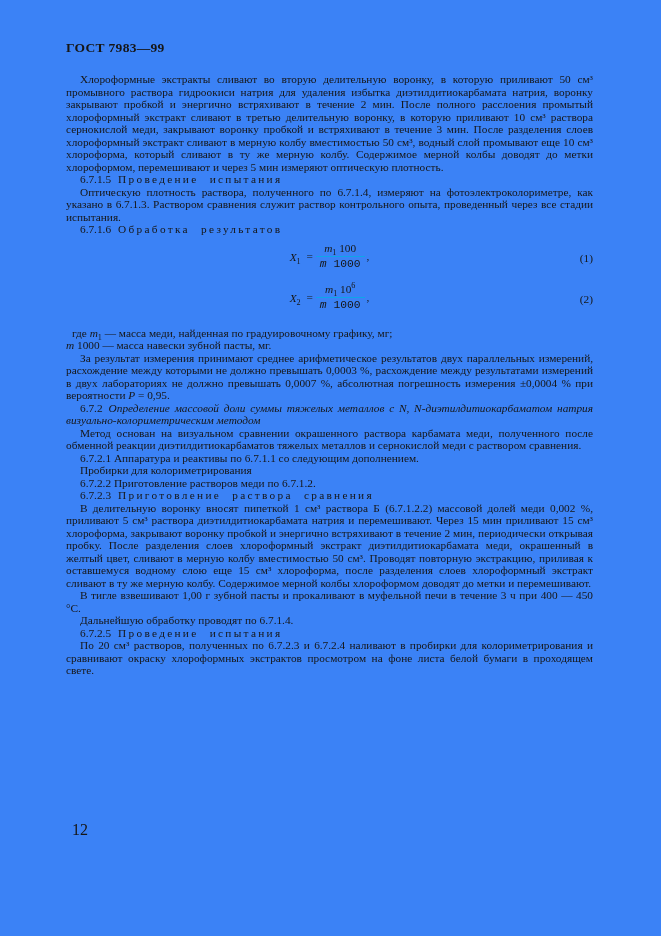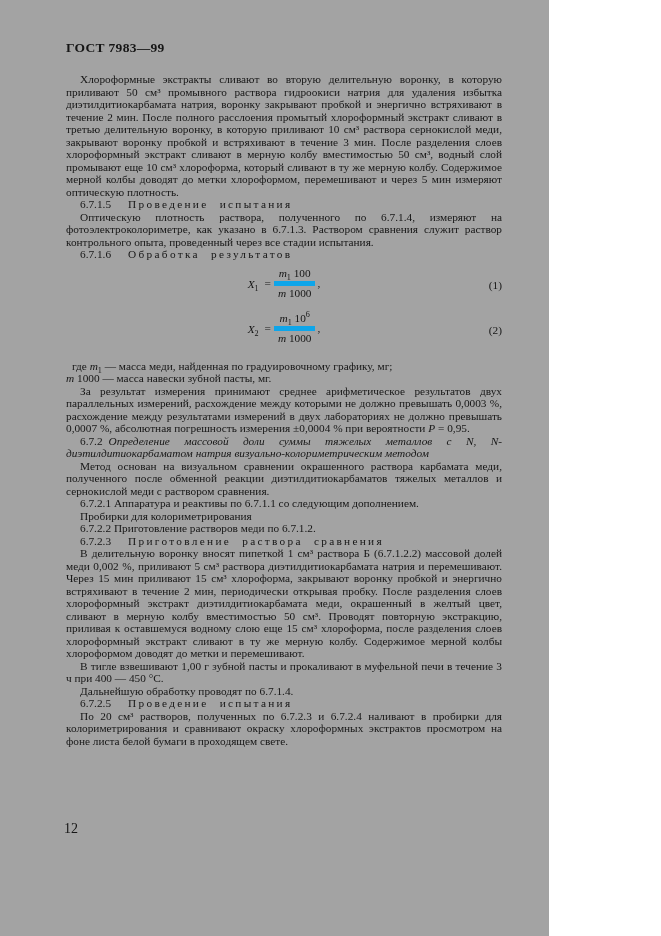--- a/index.html
+++ b/index.html
@@ -2,27 +2,27 @@
 <html lang="ru"><head>
 <meta charset="utf-8">
 <style>
   html, body {
     margin: 0;
     padding: 0;
     background: #ffffff;
   }
   .page {
     position: relative;
-    width: 549px;
+    width: 661px;
     height: 936px;
     box-sizing: border-box;
-    background: #a3a3a3;
+    background: #3b82f6;
     color: #161616;
     font-family: "Liberation Serif", "DejaVu Serif", serif;
-    padding: 40px 47px 0 66px;
+    padding: 40px 68px 0 66px;
     overflow: hidden;
   }
   .doc-code {
     font-weight: bold;
     font-size: 13.5px;
     letter-spacing: 0.3px;
     margin: 0 0 17px 0;
   }
   .body-text {
     font-size: 11.3px;
@@ -31,21 +31,21 @@
     hyphens: auto;
   }
   .body-text p {
     margin: 0;
     text-indent: 14px;
   }
   .body-text p.flush { text-indent: 0; }
   .it { font-style: italic; }
   sub, sup { font-size: 0.72em; line-height: 0; }
   
-  .h-sp .num { margin-right: 17px; }
+  .h-sp .num { margin-right: 7px; }
   .h-sp .t {
     letter-spacing: 2.3px;
     word-spacing: 6px;
   }
   
   .h-it .num { margin-right: 6px; }
   .h-it .t { font-style: italic; }
   
   .formula {
     position: relative;
@@ -57,42 +57,43 @@
   .formula .lhs { font-style: italic; }
   .formula .eqs { padding: 0 3px; }
   .frac {
     display: inline-block;
     vertical-align: middle;
     text-align: center;
     margin-top: -3px;
   }
   .frac .num {
     display: block;
-    border-bottom: 5px solid #0ea5e9;
+    border-bottom: 1px solid #0ea5e9;
     padding: 0 4px 1px 4px;
   }
   .frac .den {
     display: block;
     padding: 1px 4px 0 4px;
+    font-family: Liberation Mono, monospace;
   }
   .formula .tail { padding-left: 2px; }
   .eq-label {
     position: absolute;
     right: 0;
     top: 50%;
     transform: translateY(-50%);
     font-style: normal;
   }
   .where1 { text-indent: 0 !important; padding-left: 6px; }
   .where2 { text-indent: 0 !important; }
   .page-num {
     position: absolute;
-    left: 64px;
+    left: 72px;
     top: 821px;
-    font-size: 14px;
+    font-size: 16px;
   }
 </style>
 </head>
 <body>
 
 <div class="page">
 
   <div class="doc-code">ГОСТ 7983—99</div>
 
   <div class="body-text">

